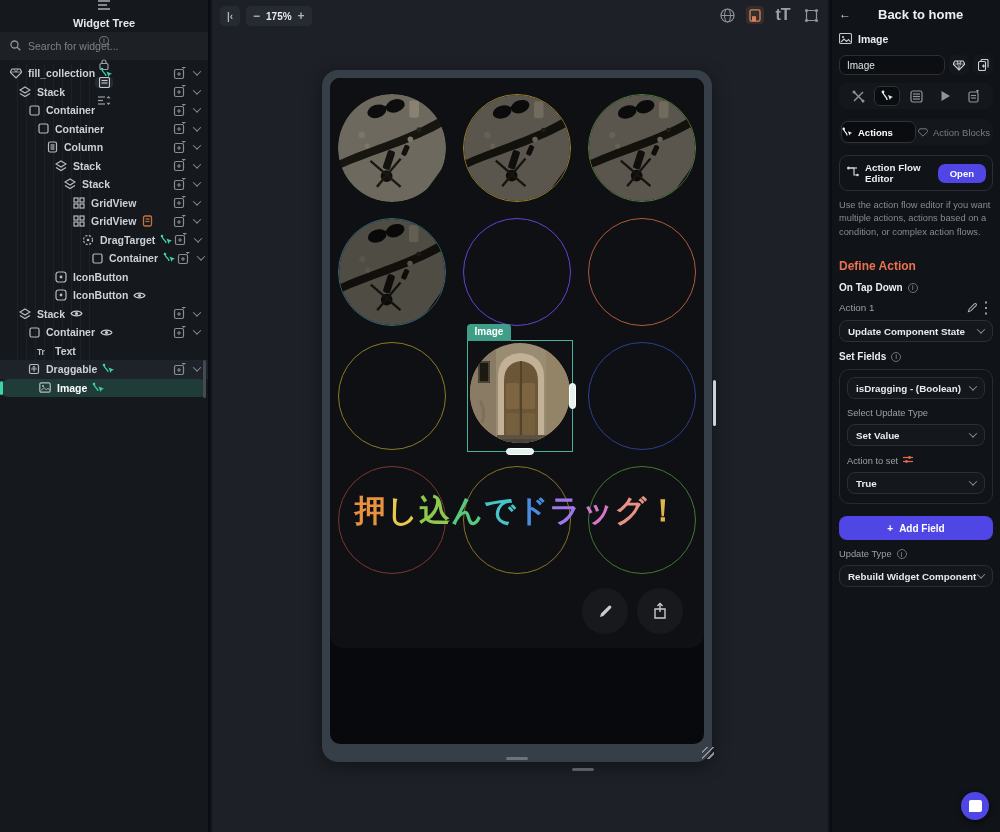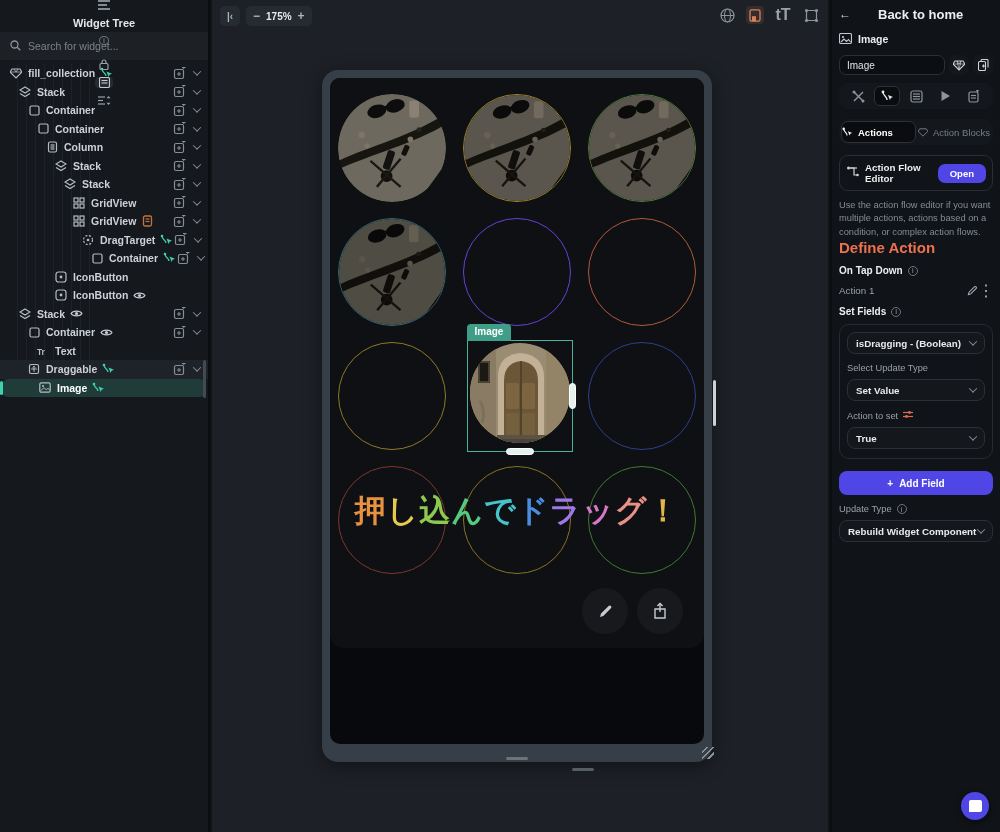--- a/index.html
+++ b/index.html
@@ -78,21 +78,21 @@
   .rp-icontabs { margin-top:8px; height:26px; background:#14171c; border-radius:9px; display:flex; align-items:center; justify-content:space-between; padding:0 6px; }
   .itab { width:26px; height:20px; border-radius:6px; display:flex; align-items:center; justify-content:center; color:#8d949c; }
   .itab.active { background:#0a0c0f; border:1px solid #2c3238; color:#e8eaec; }
   .rp-segs { margin-top:10px; height:26px; background:#14171c; border-radius:9px; display:flex; padding:2px; gap:2px; }
   .seg { flex:1; border-radius:7px; display:flex; align-items:center; justify-content:flex-start; gap:5px; font-size:9.5px; color:#767d86; }
   .seg.active { background:#0a0c0f; border:1px solid #2c3238; color:#fff; font-weight:bold; }
   .afe-card { margin-top:10px; border:1px solid #2a2f36; border-radius:9px; padding:6px; display:flex; align-items:center; gap:6px; }
   .afe-title { font-size:9.8px; font-weight:bold; color:#eceef0; flex:1; }
   .btn-open { background:#4f46e5; color:#fff; font-size:9.5px; font-weight:bold; border-radius:7px; padding:4px 12px; }
   .help { margin-top:8px; font-size:9.3px; line-height:1.45; color:#858c95; }
-  .h-orange { margin-top:0; color:#ed7150; font-size:15px; font-weight:bold; }
+  .h-orange { margin-top:20px; color:#ed7150; font-size:12px; font-weight:bold; }
   .lbl-bold { margin-top:9px; font-size:10px; font-weight:bold; color:#eceef0; display:flex; align-items:center; gap:5px; }
   .info { display:inline-flex; width:10px; height:10px; border:1px solid #6c737b; border-radius:50%; color:#6c737b; font-size:7px; align-items:center; justify-content:center; font-weight:bold; }
   .action-row { margin-top:7px; display:flex; align-items:center; }
   .action-lbl { font-size:9.8px; color:#9aa1a9; flex:1; }
   .mini { color:#aeb5bc; width:14px; height:14px; display:inline-flex; align-items:center; justify-content:center; }
   .dd { margin-top:6px; height:22px; background:#14171c; border:1px solid #2b3036; border-radius:8px; display:flex; align-items:center; padding:0 8px; }
   .dd-val { flex:1; font-size:9.8px; font-weight:bold; color:#e8eaec; white-space:nowrap; overflow:hidden; }
   .fieldbox { margin-top:7px; border:1px solid #262b31; border-radius:10px; padding:7px 7px 9px 7px; }
   .fieldbox .dd:first-child { margin-top:0; }
   .sm-lbl { margin-top:9px; font-size:9.3px; color:#9aa1a9; display:flex; align-items:center; gap:5px; }
@@ -856,20 +856,24 @@
 
     <div class="action-row" data-interactable="false">
       <span class="action-lbl" data-interactable="false">Action 1</span>
       <span class="mini" data-interactable="true">
         <svg width="11" height="11" viewBox="0 0 12 12">
             <path d="M1.5 10.5 l0.8-2.6 6-6 a1.3 1.3 0 0 1 1.8 1.8 l-6 6 z" fill="none" stroke="#aeb5bc" stroke-width="1.1"></path>
           </svg>
       </span>
       <span class="mini" data-interactable="true">⋮</span>
     </div>
+    <div class="dd" data-interactable="true">
+      <span class="dd-val" data-interactable="false">Update Component State</span>
+      <span class="chevglyph" data-interactable="false"></span>
+    </div>
 
     <div class="lbl-bold" data-interactable="false">
       <span data-interactable="false">Set Fields</span>
       <span class="info" data-interactable="true">i</span>
     </div>
 
     <div class="fieldbox" data-interactable="false">
       <div class="dd" data-interactable="true">
         <span class="dd-val" data-interactable="false">isDragging - (Boolean)</span>
         <span class="chevglyph" data-interactable="false"></span>

